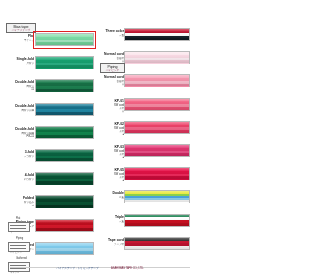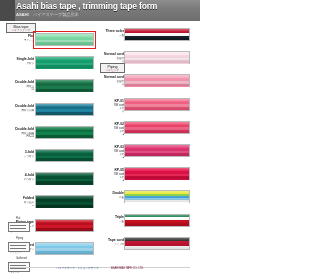--- a/index.html
+++ b/index.html
@@ -56,26 +56,20 @@
   .foot{position:absolute;left:0;bottom:1px;width:200px;text-align:center;}
   .foot .f1{display:inline-block;font-size:2.7px;color:#2b4f86;letter-spacing:-0.1px;}
   .foot .f2{display:inline-block;font-size:2.7px;color:#7a1f3d;letter-spacing:-0.1px;margin-left:8px;}
   .foot-rule{position:absolute;left:10px;right:10px;bottom:6.5px;height:0.5px;background:#cfcfcf;}
 </style>
 </head>
 <body>
 
 <div id="page">
 
-  <div class="hdr">
-    <div class="hdr-dark"></div>
-    <div class="hdr-title">Asahi bias tape , trimming tape form</div>
-    <div class="hdr-logo">ASAHI</div>
-    <div class="hdr-sub">バイアステープ製品見本</div>
-  </div>
 
   <div class="sheet">
 
     <div class="colL">
       <div class="tab" id="ltab" style="left:4px;top:0px;width:24px;">
         <span>Bias tape</span>
         <span class="jp">バイアステープ</span>
       </div>
       <div id="left-rows">
           <div class="lbl" style="left: 0px; top: 12px;"><span>Flat</span><span class="jp">平テープ</span></div>

